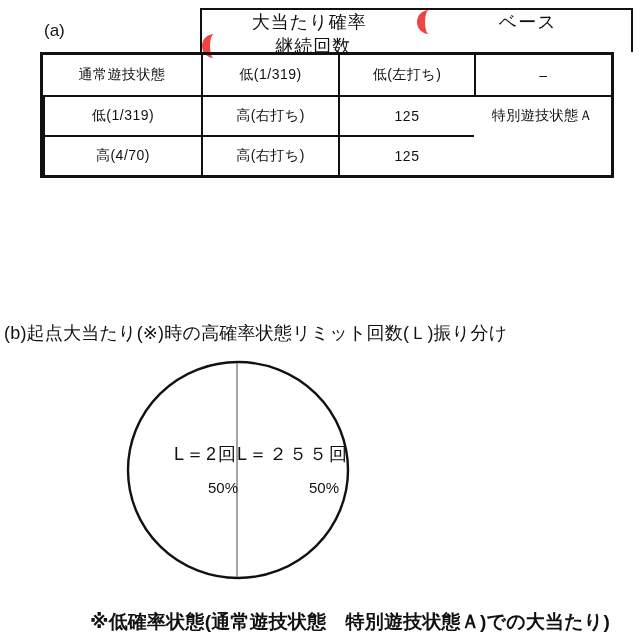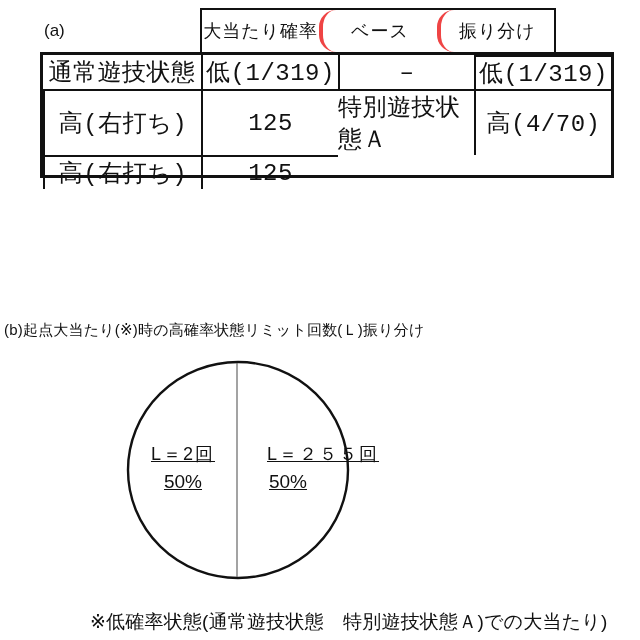--- a/index.html
+++ b/index.html
@@ -12,83 +12,83 @@
     overflow:hidden;
   }
 
   
   .fig-a-label {
     position:absolute; left:44px; top:21px;
     font-size:17px;
   }
   .table-a { position:absolute; left:40px; top:8px; width:574px; height:170px; }
   .table-a .thead {
-    position:absolute; left:160px; top:0; width:356px; height:44px;
-    display:grid; grid-template-columns:1fr 1fr 1fr;
+    position:absolute; left:160px; top:0; width:433px; height:44px;
+    display:grid; grid-template-columns:1fr 1fr;
     border:2px solid #111; border-bottom:none;
   }
   .thead .hcell {
     display:flex; align-items:center; justify-content:center;
     font-size:18px; letter-spacing:1px;
   }
-  .thead .hcell + .hcell { border-left:4px solid #ef4444;border-radius:17px; }
+  .thead .hcell + .hcell { border-left:8px solid #ef4444;border-radius:17px; }
   .table-a .tbody {
     position:absolute; left:0; top:44px; width:574px; height:126px;
     border:3px solid #111;
     display:grid;
     grid-template-columns:158px 137px 136px 1fr;
     grid-template-rows:1fr 1fr 1fr;
   }
   .tbody .cell {
     display:flex; align-items:center; justify-content:center;
-    font-size:24px; letter-spacing:0.5px;
-    border-left:2px solid #111; border-top:2px solid #111;font-family:Liberation Mono, monospace;
+    font-size:14px; letter-spacing:0.5px;
+    border-left:2px solid #111; border-top:2px solid #111;
   }
   .tbody .cell.c0 { border-left:none; }
   .tbody .cell.r0 { border-top:none; }
 
   
   .fig-b-title {
     position:absolute; left:4px; top:321px;
-    font-size:15px; letter-spacing:0.2px; white-space:nowrap;
+    font-size:18px; letter-spacing:0.2px; white-space:nowrap;
   }
   .pie-svg { position:absolute; left:126px; top:359px; }
   .pie-label {
-    position:absolute; text-align:center; white-space:nowrap;
+    position:absolute; text-align:right; white-space:nowrap;
     font-size:18px;
-    text-decoration:underline;
   }
   .pie-label.llabel { letter-spacing:2px; }
-  .pie-label.pct { font-size:19px; letter-spacing:0; }
+  .pie-label.pct { font-size:15px; letter-spacing:0;margin-top:8px; }
   .pos-l-label  { left:128px; top:442px; width:110px; }
   .pos-l-pct    { left:128px; top:471px; width:110px; }
-  .pos-r-label  { left:237px; top:442px; width:102px;padding-left:30px; }
+  .pos-r-label  { left:237px; top:442px; width:102px; }
   .pos-r-pct    { left:237px; top:471px; width:102px; }
 
   
   .footnote {
     position:absolute; left:90px; top:609px;
-    font-size:19px; letter-spacing:0.2px; white-space:nowrap;
+    font-size:19px; letter-spacing:0.2px; white-space:nowrap;font-weight:bold;
   }
 </style>
 </head>
 <body>
 
 <div class="fig-a-label">(a)</div>
 
 <div class="table-a">
   <div class="thead">
     <div class="hcell">大当たり確率</div>
     <div class="hcell">ベース</div>
-    <div class="hcell">振り分け</div>
+    <div class="hcell">継続回数</div>
   </div>
   <div class="tbody">
 
     <div class="cell c0 r0">通常遊技状態</div>
     <div class="cell r0">低(1/319)</div>
+    <div class="cell r0">低(左打ち)</div>
     <div class="cell r0">–</div>
 
     <div class="cell">低(1/319)</div>
     <div class="cell">高(右打ち)</div>
     <div class="cell">125</div>
 
     <div class="cell c0">特別遊技状態Ａ</div>
     <div class="cell">高(4/70)</div>
     <div class="cell">高(右打ち)</div>
     <div class="cell">125</div>

